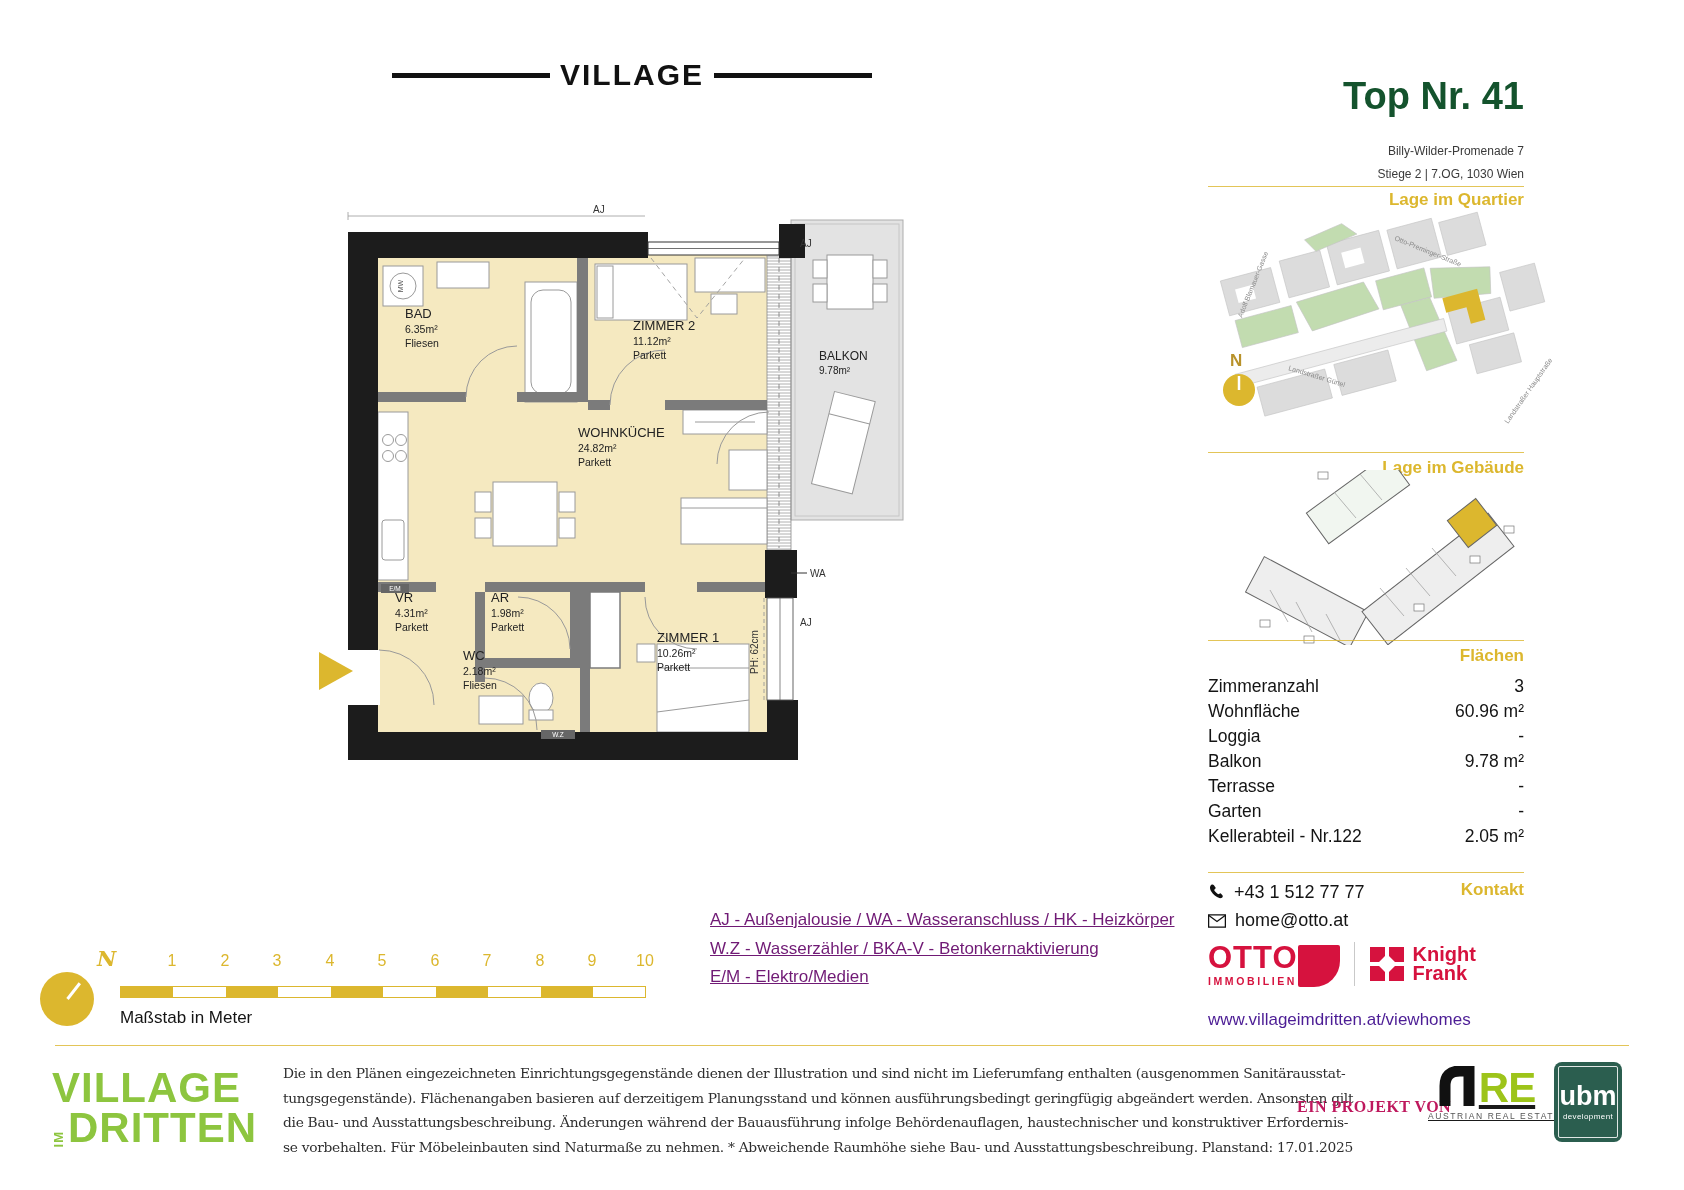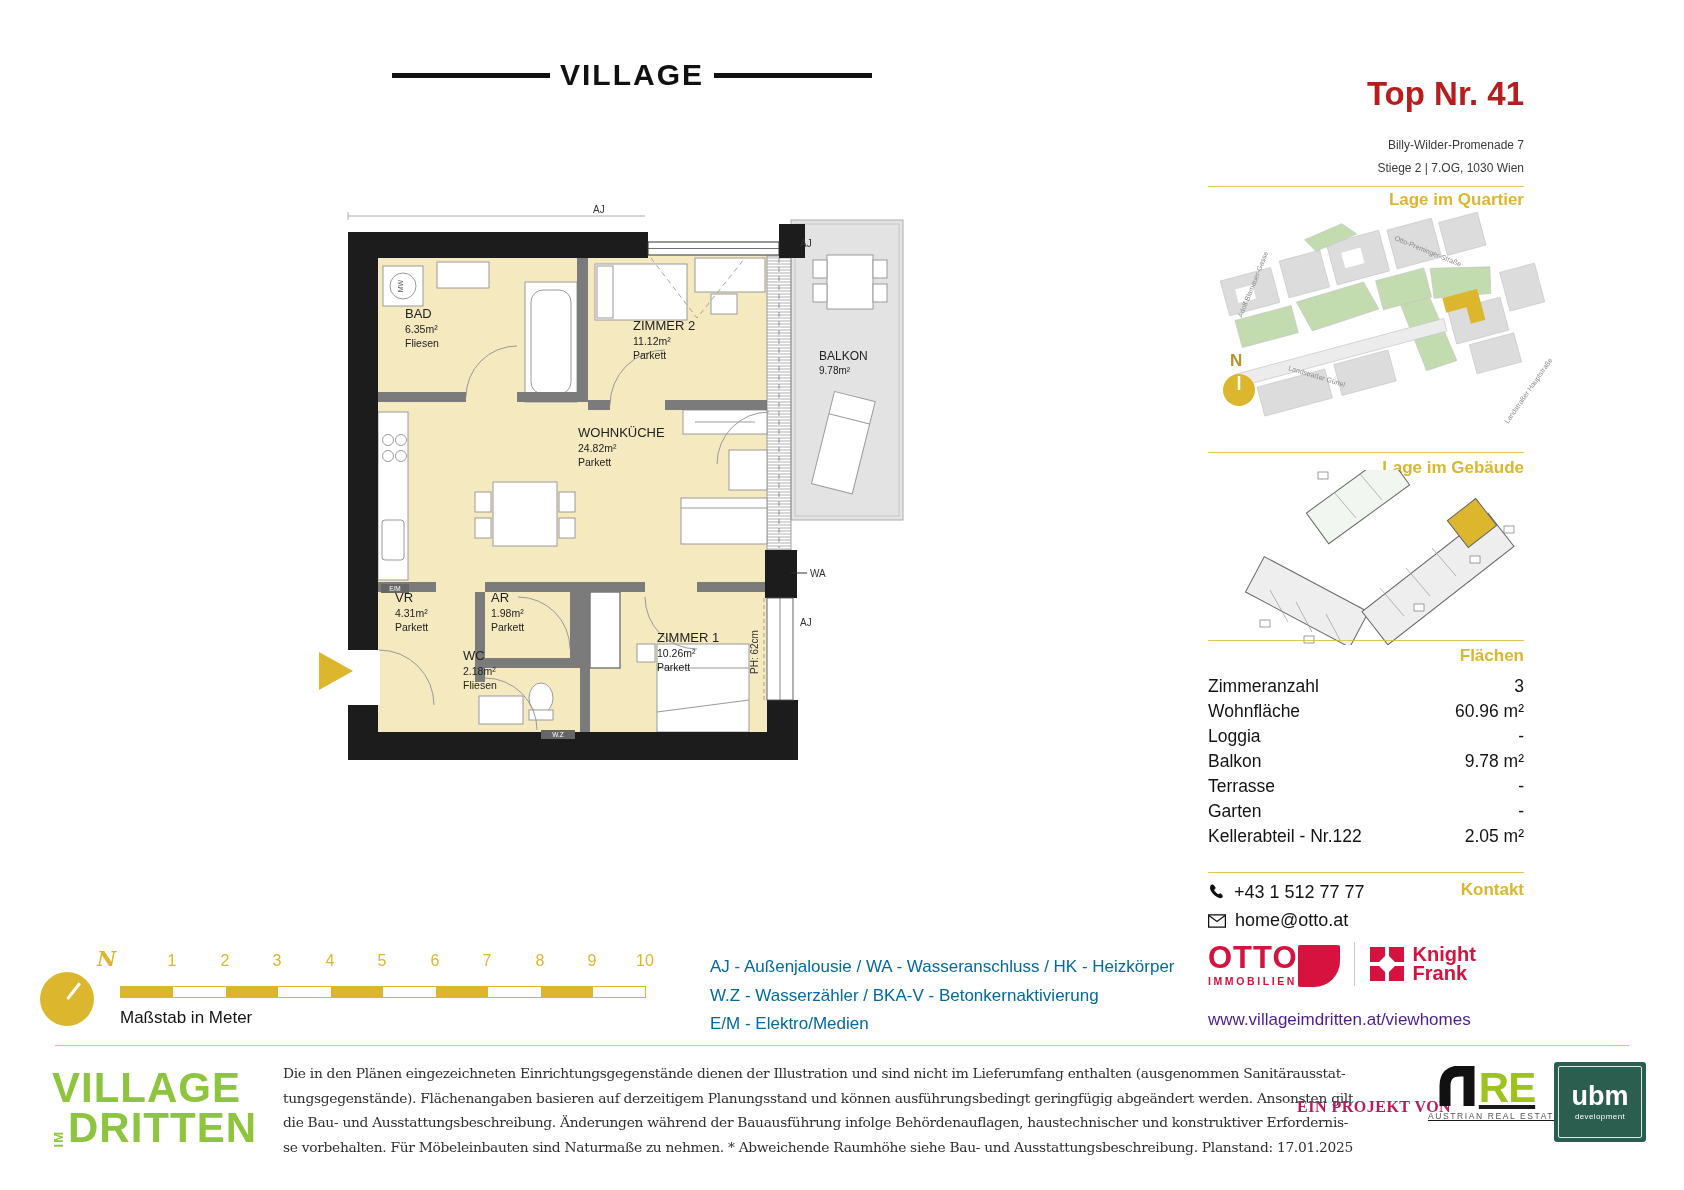--- a/index.html
+++ b/index.html
@@ -12,21 +12,21 @@
 
   
   #logo { left:392px; top:58px; width:480px; text-align:center; }
   #logo .logo-top { display:flex; align-items:center; gap:10px; }
   #logo .logo-top .bar { flex:1; height:5px; background:#111; }
   #logo .logo-top .word { font-size:30px; font-weight:bold; letter-spacing:2px; color:#111; }
   #logo .logo-main { font-size:61px; font-weight:bold; letter-spacing:1px; color:#dcb72e; line-height:1.02; margin-top:2px; white-space:nowrap; }
 
   
   #unit-header { right:160px; top:76px; text-align:right; }
-  #unit-header .unit { font-size:33px; font-weight:bold; color:#b91c1c; line-height:1.1; }
+  #unit-header .unit { font-size:38px; font-weight:bold; color:#14532d; line-height:1.1; }
   #unit-header .addr { font-size:12px; color:#3a3a3a; line-height:23px; margin-top:22px; }
 
   
   .side-h { position:absolute; left:1208px; width:316px; text-align:right; font-size:17px; font-weight:bold; color:#dcb72e; }
   .frow { position:absolute; left:1208px; width:316px; display:flex; justify-content:space-between; font-size:17.5px; color:#141414; }
   .frow .v { text-align:right; }
 
   .contact-line { position:absolute; left:1208px; display:flex; align-items:center; gap:9px; font-size:18px; color:#141414; }
   .contact-line svg { display:block; }
 
@@ -46,37 +46,37 @@
   
   #compass2 { left:40px; top:972px; width:54px; height:54px; background:#dcb72e; border-radius:50%; }
   #compass2 .needle { position:absolute; left:26px; top:7px; width:3px; height:20px; background:#fff; transform:rotate(38deg); transform-origin:bottom center; }
   #compass2-n { left:97px; top:946px; font-family:"DejaVu Serif", serif; font-style:italic; font-weight:bold; font-size:21px; color:#dcb72e; }
   .scale-num { position:absolute; top:952px; width:22px; text-align:center; font-size:16px; color:#dcb72e; }
   #scalebar { left:120px; top:986px; width:526px; height:12px; border:1px solid #dcb72e;
     background:repeating-linear-gradient(90deg,#dcb72e 0 52.5px,#ffffff 52.5px 105px); }
   #scale-caption { left:120px; top:1008px; font-size:17px; color:#141414; }
 
   
-  #legend { left:710px; top:953px; font-size:17px; color:#0369a1; line-height:28.5px; white-space:nowrap; }
+  #legend { left:710px; top:906px; font-size:17px; color:#701a75; line-height:28.5px; white-space:nowrap;text-decoration:underline; }
 
   
   #vid-logo { left:52px; top:1068px; color:#8dc53f; line-height:.95; }
   #vid-logo .l1 { font-size:42px; font-weight:bold; letter-spacing:1px; }
   #vid-logo .l2 { display:flex; align-items:flex-end; gap:3px; }
   #vid-logo .im { writing-mode:vertical-rl; transform:rotate(180deg); font-size:13px; font-weight:bold; letter-spacing:1px; line-height:1; padding-bottom:2px; }
   #vid-logo .dr { font-size:42px; font-weight:bold; letter-spacing:1px; }
 
   #disclaimer { left:283px; top:1061px; width:860px; font-family:"DejaVu Serif", serif; font-size:13.8px; letter-spacing:-0.3px; color:#2f2f2f; line-height:24.5px; white-space:nowrap;text-align:center; }
 
   #project-label { left:1297px; top:1098px; font-family:"Liberation Serif", serif; font-weight:bold; font-size:16px; letter-spacing:.5px; color:#be185d; white-space:nowrap; }
   #are { left:1428px; top:1066px; width:118px; text-align:right;text-decoration:underline; }
   #are .row { display:flex; align-items:flex-end; justify-content:center; gap:2px; }
   #are .re { font-size:42px; font-weight:bold; color:#9dc41a; line-height:.85; letter-spacing:-1px; }
   #are .sub { font-size:8.5px; color:#555; letter-spacing:1.6px; margin-top:5px; white-space:nowrap; }
-  #ubm { left:1554px; top:1062px; width:92px; height:80px; background:#2b5e4f; border-radius:3px; display:flex; flex-direction:column; align-items:center; justify-content:center; }
+  #ubm { left:1554px; top:1062px; width:68px; height:80px; background:#2b5e4f; border-radius:8px; display:flex; flex-direction:column; align-items:center; justify-content:center; }
   #ubm .inner { position:absolute; inset:4px; border:1.5px solid rgba(255,255,255,.85); border-radius:2px; }
   #ubm .nm { font-size:27px; font-weight:bold; color:#fff; line-height:1; }
   #ubm .sb { font-size:8px; color:#fff; margin-top:2px; letter-spacing:.4px; }
 
   svg text { font-family:"Liberation Sans", sans-serif; }
 </style>
 </head>
 <body>
 
 <div id="page">

